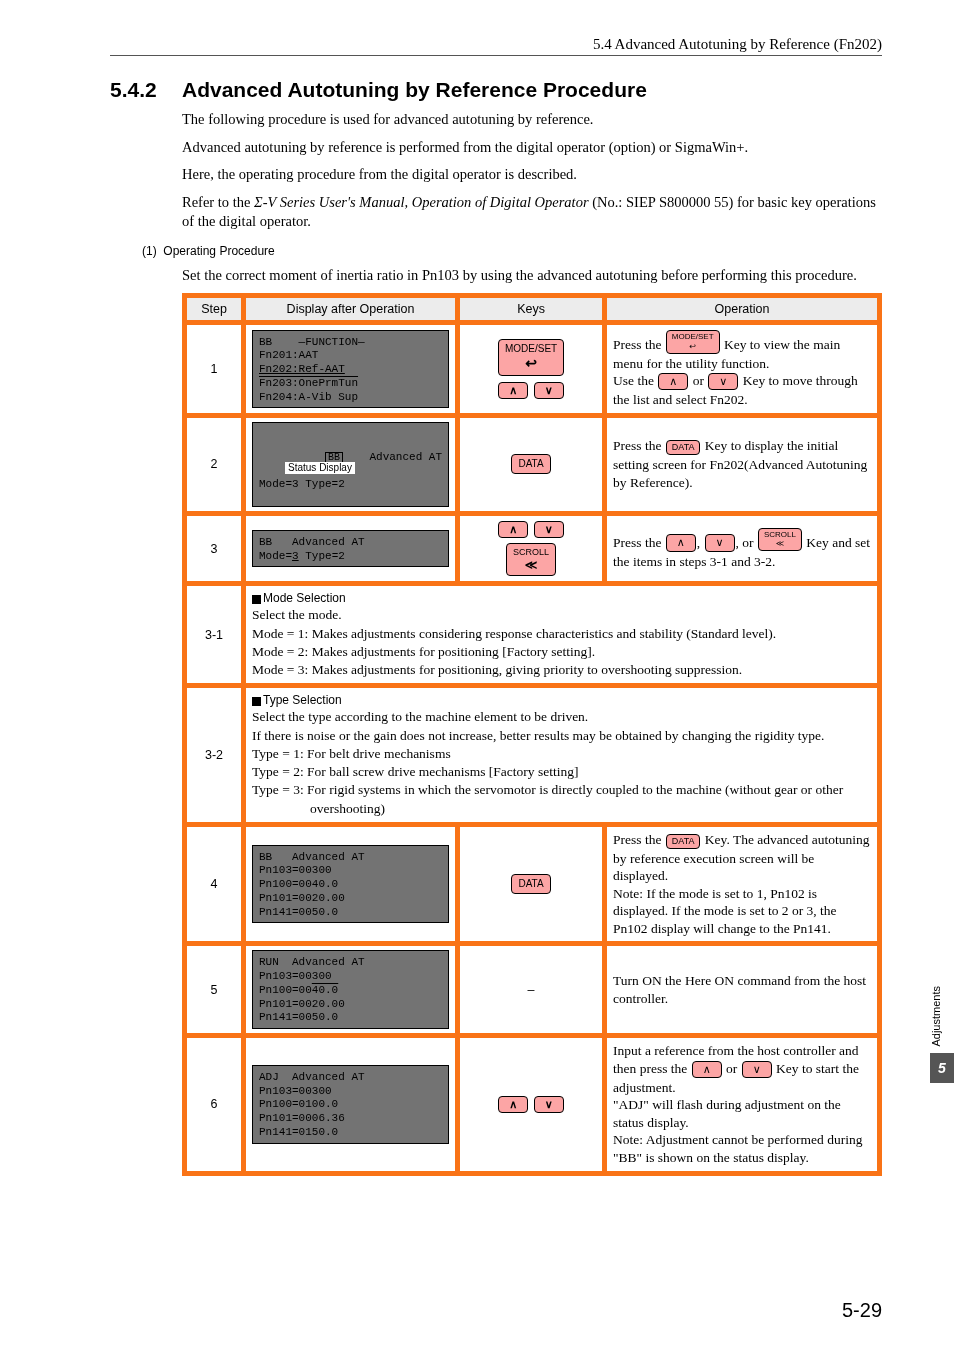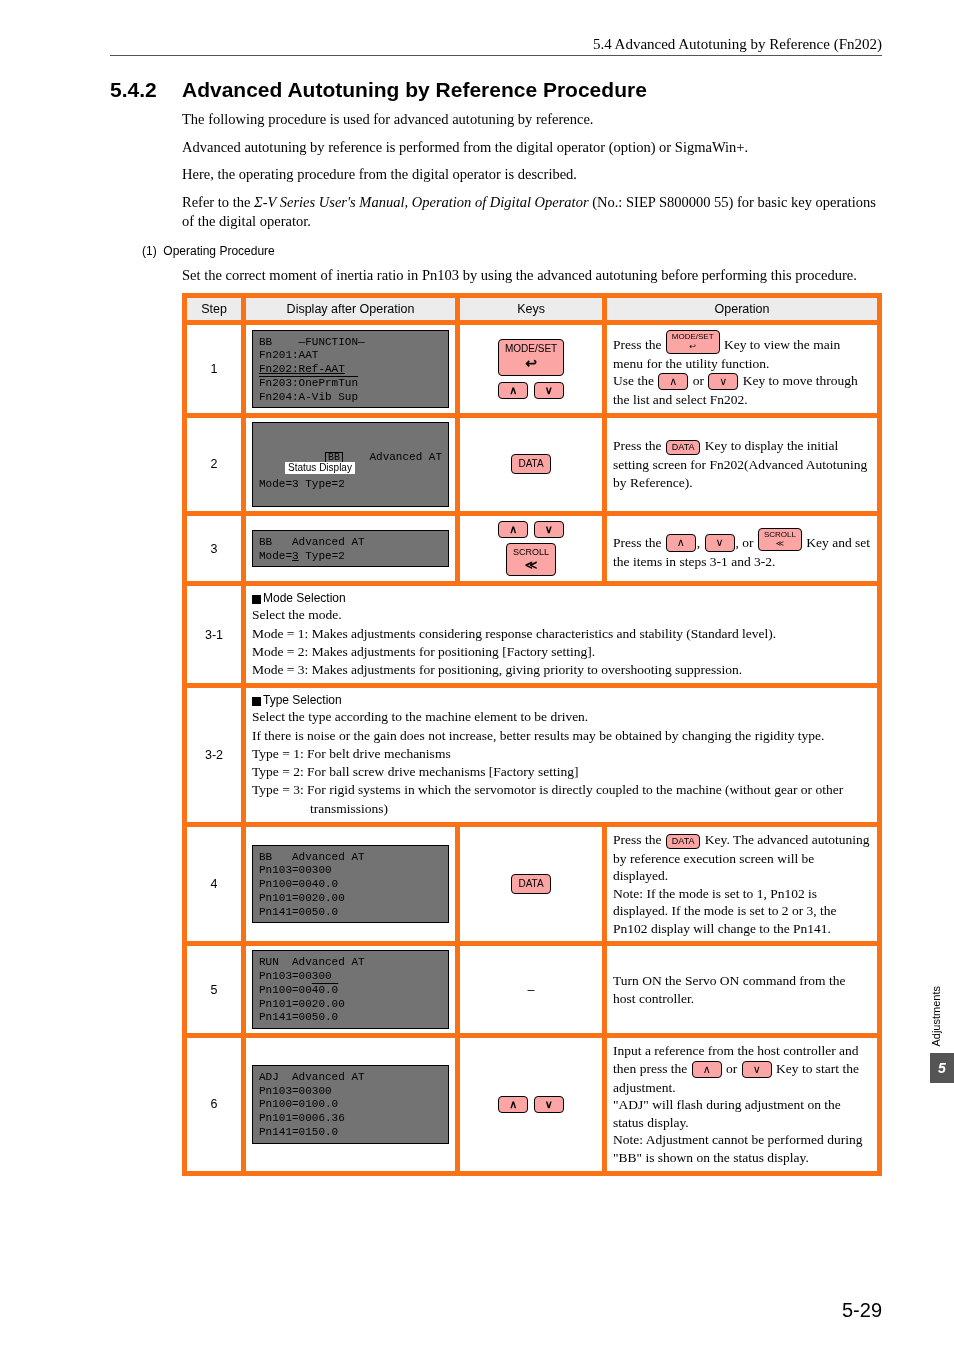--- a/index.html
+++ b/index.html
@@ -226,21 +226,21 @@
 
     <tr>
       <td class="stepcol">3-2</td>
       <td colspan="3" class="full-row">
         <div class="blk"><span class="sq"></span><span>Type Selection</span></div>
         <div>Select the type according to the machine element to be driven.</div>
         <div>If there is noise or the gain does not increase, better results may be obtained by changing the rigidity type.</div>
         <div>Type = 1: For belt drive mechanisms</div>
         <div>Type = 2: For ball screw drive mechanisms [Factory setting]</div>
         <div>Type = 3: For rigid systems in which the servomotor is directly coupled to the machine (without gear or other</div>
-        <div style="padding-left:58px;">transmissions)</div>
+        <div style="padding-left:58px;">overshooting)</div>
       </td>
     </tr>
 
     <tr>
       <td class="stepcol">4</td>
       <td>
         <div class="display-box"><span>BB   Advanced AT</span>
 <span>Pn103=00300</span>
 <span>Pn100=0040.0</span>
 <span>Pn101=0020.00</span>
@@ -258,21 +258,21 @@
     <tr>
       <td class="stepcol">5</td>
       <td>
         <div class="display-box"><span>RUN  Advanced AT</span>
 <span>Pn103=00300</span>
 <span>Pn100=00<span class="ol">40.0</span></span>
 <span>Pn101=0020.00</span>
 <span>Pn141=0050.0</span></div>
       </td>
       <td class="keyscol">–</td>
-      <td class="opcol">Turn ON the Servo ON command from the host controller.</td>
+      <td class="opcol">Turn ON the Here ON command from the host controller.</td>
     </tr>
 
     <tr>
       <td class="stepcol">6</td>
       <td>
         <div class="display-box"><span>ADJ  Advanced AT</span>
 <span>Pn103=00300</span>
 <span>Pn100=0100.0</span>
 <span>Pn101=0006.36</span>
 <span>Pn141=0150.0</span></div>

